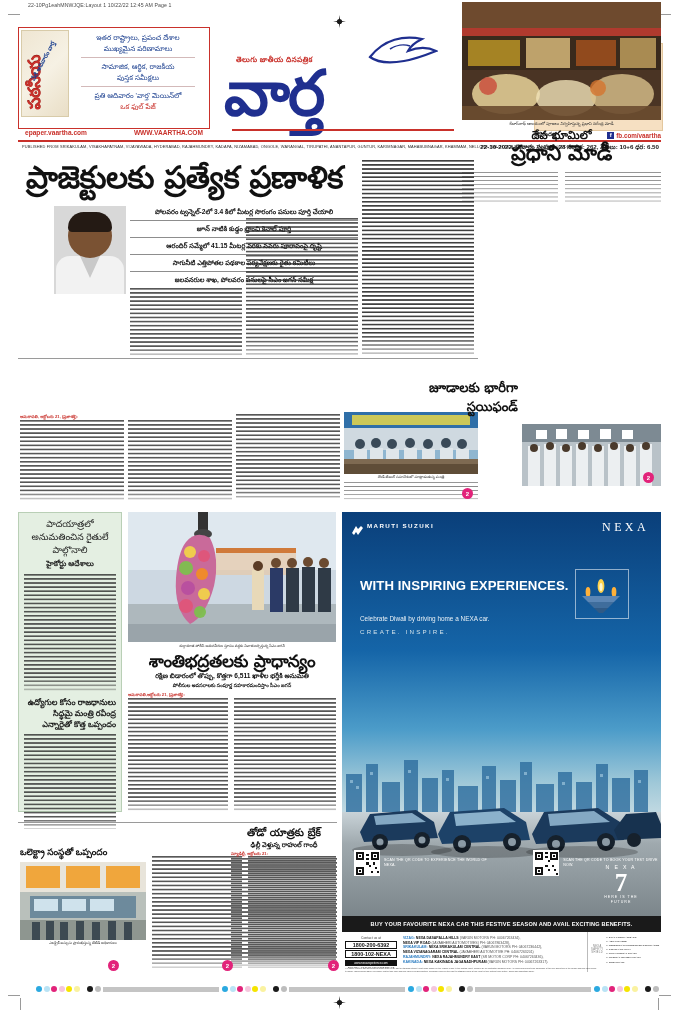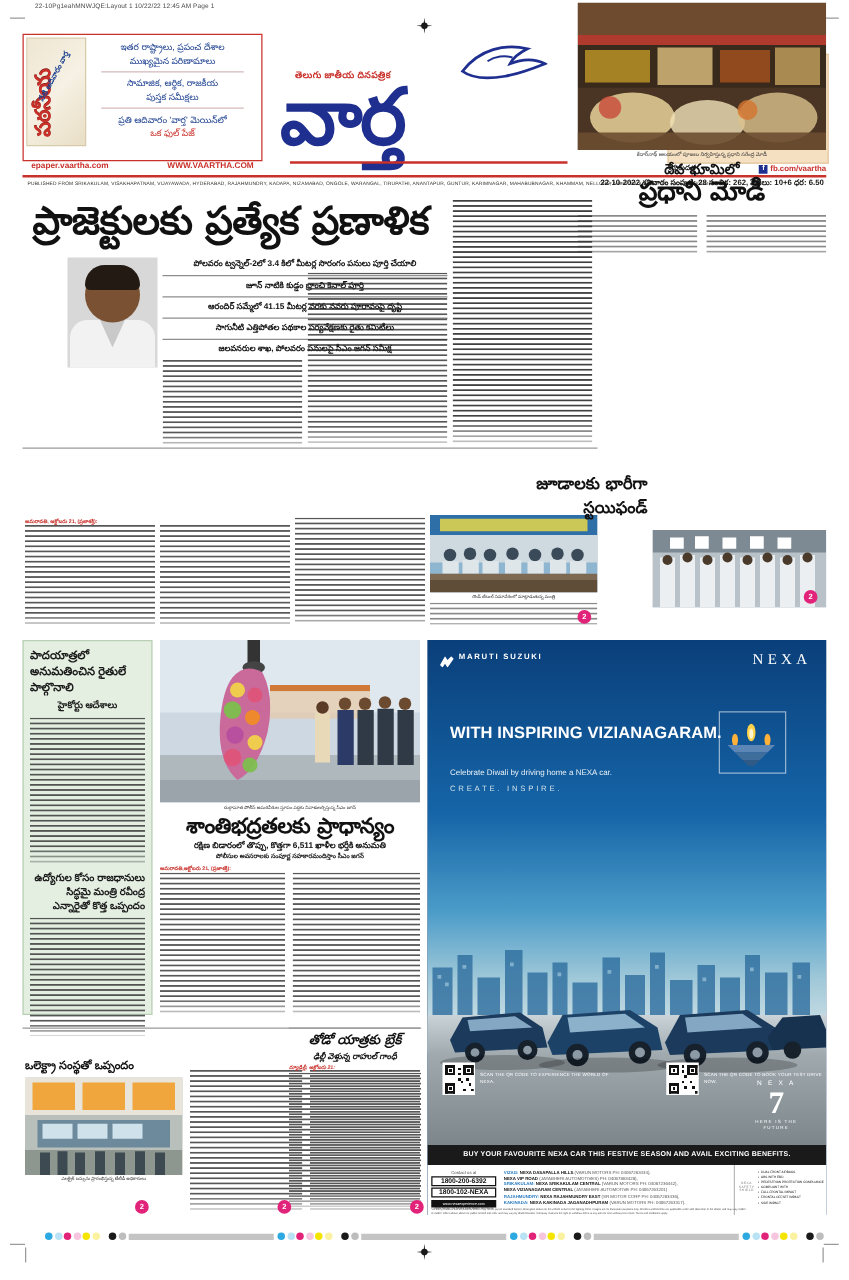--- a/index.html
+++ b/index.html
@@ -133,21 +133,21 @@
   .rt-tail{position:absolute;left:326px;top:120px;width:134px;height:18px;}
   .juda-hl{position:absolute;left:418px;top:8px;width:100px;text-align:right;font-size:13px;
     font-weight:bold;color:#111;line-height:19px;font-family:"DejaVu Sans",sans-serif;}
   .juda-photo{position:absolute;left:522px;top:6px;width:139px;height:62px;overflow:hidden;background:#cfd6db;}
   .pgbadge{position:absolute;width:11px;height:11px;border-radius:50%;background:#e2237a;color:#fff;
     font-size:6px;font-weight:bold;display:flex;align-items:center;justify-content:center;}
 
   
   .pady{position:absolute;left:18px;top:512px;width:104px;height:300px;background:#e4efe2;
     border:1px solid #b9cfb6;box-sizing:border-box;padding:5px 5px 0 5px;}
-  .pady-hl{font-size:9.2px;font-weight:bold;color:#1a1a1a;line-height:13px;}
+  .pady-hl{font-size:9.2px;font-weight:normal;color:#1a1a1a;text-align:center;line-height:13px;}
   .pady-sub{font-size:7.4px;font-weight:bold;color:#1a1a1a;text-align:center;margin-top:2px;}
   .pady-body{margin-top:4px;height:118px;}
   .pady-hl2{font-size:8px;font-weight:bold;color:#1a1a1a;text-align:right;line-height:11px;margin-top:5px;}
   .pady-body2{margin-top:4px;height:95px;}
 
   
   .flow-photo{position:absolute;left:128px;top:512px;width:208px;height:130px;overflow:hidden;background:#d7dfe6;}
   .flow-cap{position:absolute;left:128px;top:644px;width:208px;font-size:3.7px;color:#333;text-align:center;white-space:nowrap;}
   .shanti-hl{position:absolute;left:128px;top:651px;width:208px;text-align:center;font-size:17px;
     font-weight:bold;color:#111;letter-spacing:-.3px;font-family:"DejaVu Sans",sans-serif;}
@@ -569,21 +569,21 @@
       </svg>
     </div>
     <div class="kp-cap">ఎలక్ట్రిక్ బస్సును ప్రారంభిస్తున్న టీటీడీ అధికారులు</div>
     <div class="kp-ca body-copy fadeend"></div>
     <div class="kp-cb body-copy fadeend"></div>
   </div>
 
   <div style="position:absolute;left:225px;top:826px;width:0;height:0;"></div>
   <div style="position:absolute;left:344px;top:826px;width:0;height:0;"></div>
 
-  <div style="position:absolute;left:231px;top:822px;width:106px;height:150px;font-style:italic;">
+  <div style="position:absolute;left:231px;top:822px;width:106px;height:150px;">
     <div style="position:absolute;left:0;top:0;width:106px;height:1px;background:#9a9a9a;"></div>
     <div style="position:absolute;left:0;top:4px;width:106px;text-align:center;font-size:10.5px;font-weight:bold;color:#111;font-family:'DejaVu Sans',sans-serif;white-space:nowrap;">తోడో యాత్రకు బ్రేక్</div>
     <div style="position:absolute;left:0;top:19px;width:106px;text-align:center;font-size:6.6px;font-weight:bold;color:#111;white-space:nowrap;">ఢిల్లీ వెళ్తున్న రాహుల్ గాంధీ</div>
     <div style="position:absolute;left:0;top:29px;font-size:4.2px;font-weight:bold;color:#c9312b;">న్యూఢిల్లీ, అక్టోబరు 21:</div>
     <div class="body-copy fadeend" style="position:absolute;left:0;top:36px;width:106px;height:108px;"></div>
   </div>
 
   <div class="pgbadge" style="left:222px;top:960px;">2</div>
   <div class="pgbadge" style="left:328px;top:960px;">2</div>
   <div class="pgbadge" style="left:108px;top:960px;">2</div>
@@ -668,21 +668,21 @@
       <span class="ms-logo">
         <svg width="11" height="9" viewBox="0 0 11 9">
             <path d="M0 7 L4 0 L6 3 L9 0 L11 2 L6 9 L4 6 L2 9 Z" fill="#fff"></path>
           </svg>
       </span>
       <span class="ms-text">MARUTI SUZUKI</span>
     </div>
     <div class="nexa-brand">NEXA</div>
 
     <div class="nexa-hl">
-      <div>WITH INSPIRING VIZIANAGARAM.</div>
+      <div>WITH INSPIRING EXPERIENCES.</div>
     </div>
     <div class="nexa-sub">Celebrate Diwali by driving home a NEXA car.</div>
     <div class="nexa-tag">CREATE. INSPIRE.</div>
 
     <div class="diya">
       <svg width="50" height="46" viewBox="0 0 50 46">
         <ellipse cx="25" cy="16" rx="3.4" ry="7" fill="#ffd24a"></ellipse>
         <ellipse cx="25" cy="17" rx="1.6" ry="4" fill="#fff6d0"></ellipse>
         <ellipse cx="12" cy="22" rx="2.4" ry="5" fill="#ffb13a"></ellipse>
         <ellipse cx="38" cy="22" rx="2.4" ry="5" fill="#ffb13a"></ellipse>

